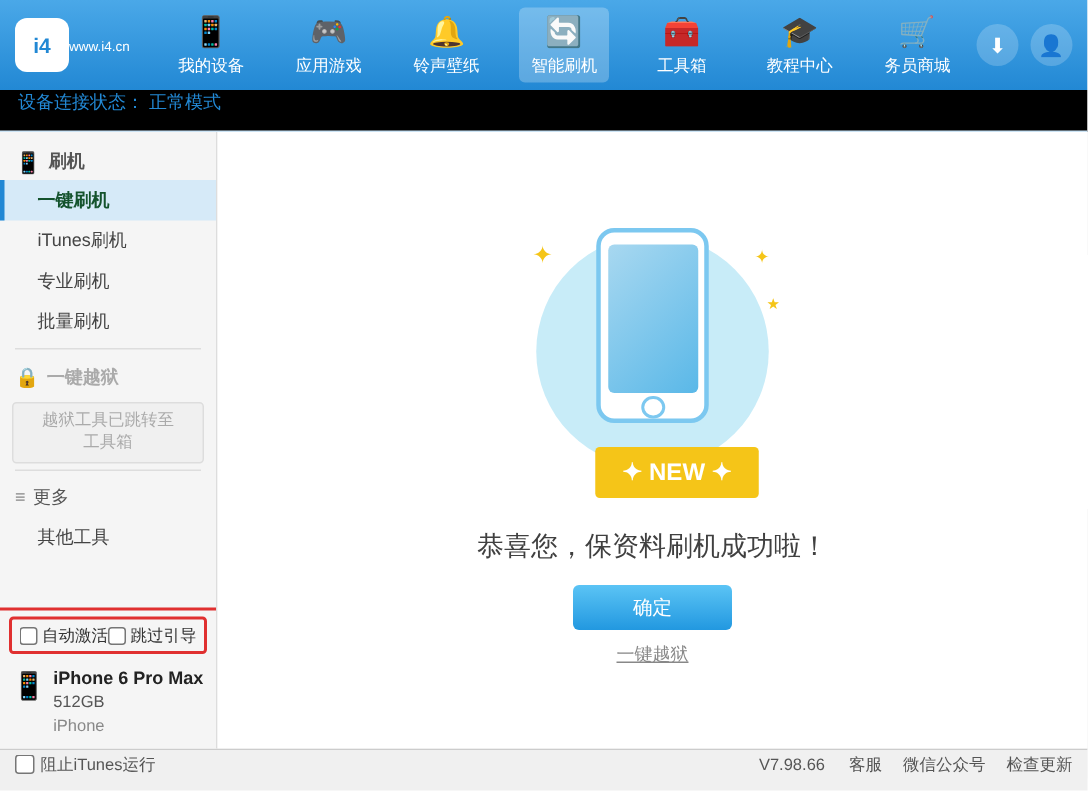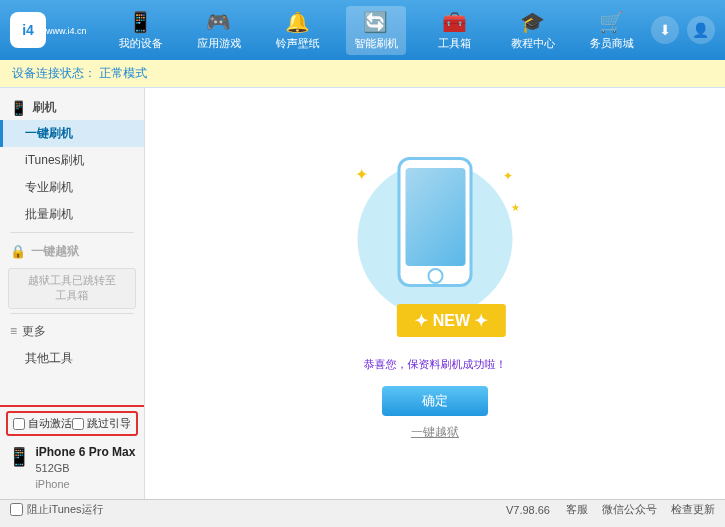--- a/index.html
+++ b/index.html
@@ -47,23 +47,23 @@
     .header-icon-btn {
       width: 28px; height: 28px;
       background: rgba(255,255,255,0.2);
       border-radius: 50%;
       display: flex; align-items: center; justify-content: center;
       color: white; cursor: pointer; font-size: 14px;
     }
 
     
     .status-bar {
-      background: #fef9c3;
+      background: #000000;
       height: 28px;
-      display: flex; align-items: center;
+      display: flex; align-items: flex-start;
       padding: 0 12px;
       border-bottom: 1px solid #cce4f5;
       font-size: 12px;
       color: #333;
     }
     .status-bar span { color: #2288d4; }
     .sidebar-section-header {
       display: flex; align-items: center;
       padding: 6px 10px 4px 10px;
       font-size: 12px; color: #555;
@@ -73,21 +73,21 @@
     .sidebar-item {
       padding: 5px 8px 5px 22px;
       cursor: pointer;
       color: #444;
       font-size: 12px;
       border-left: 3px solid transparent;
     }
     .sidebar-item.active {
       background: #d6eaf8;
       border-left: 3px solid #2288d4;
-      color: #0369a1;
+      color: #14532d;
       font-weight: bold;
     }
     .sidebar-divider {
       height: 1px; background: #ddd;
       margin: 4px 10px;
     }
     .sidebar-more-header {
       display: flex; align-items: center;
       padding: 5px 10px;
       font-size: 12px; color: #555;
@@ -300,21 +300,21 @@
 
       <div style="position:absolute; left:30px; top:18px; color:#f5c518; font-size:16px; z-index:4;">✦</div>
       <div style="position:absolute; right:32px; top:22px; color:#f5c518; font-size:12px; z-index:4;">✦</div>
       <div style="position:absolute; right:25px; top:55px; color:#f5c518; font-size:10px; z-index:4;">★</div>
 
       <div style="position:absolute; bottom:10px; left:50%; transform:translateX(-35%); z-index:5; background:#f5c518; color:white; font-weight:bold; font-size:16px; padding:7px 18px; border-radius:3px;">
         <span>✦ NEW ✦</span>
       </div>
     </div>
 
-    <div style="font-size:11px; color:#6d28d9; margin-bottom:14px; font-weight:500;">恭喜您，保资料刷机成功啦！</div>
+    <div style="font-size:18px; color:#404040; margin-bottom:14px; font-weight:500;">恭喜您，保资料刷机成功啦！</div>
 
     <button class="confirm-btn">确定</button>
     <div class="log-link">一键越狱</div>
   </div>
 </div>
 
 <div class="bottom-status-bar">
   <div class="itunes-check">
     <input type="checkbox" style="">
     <span>阻止iTunes运行</span>

